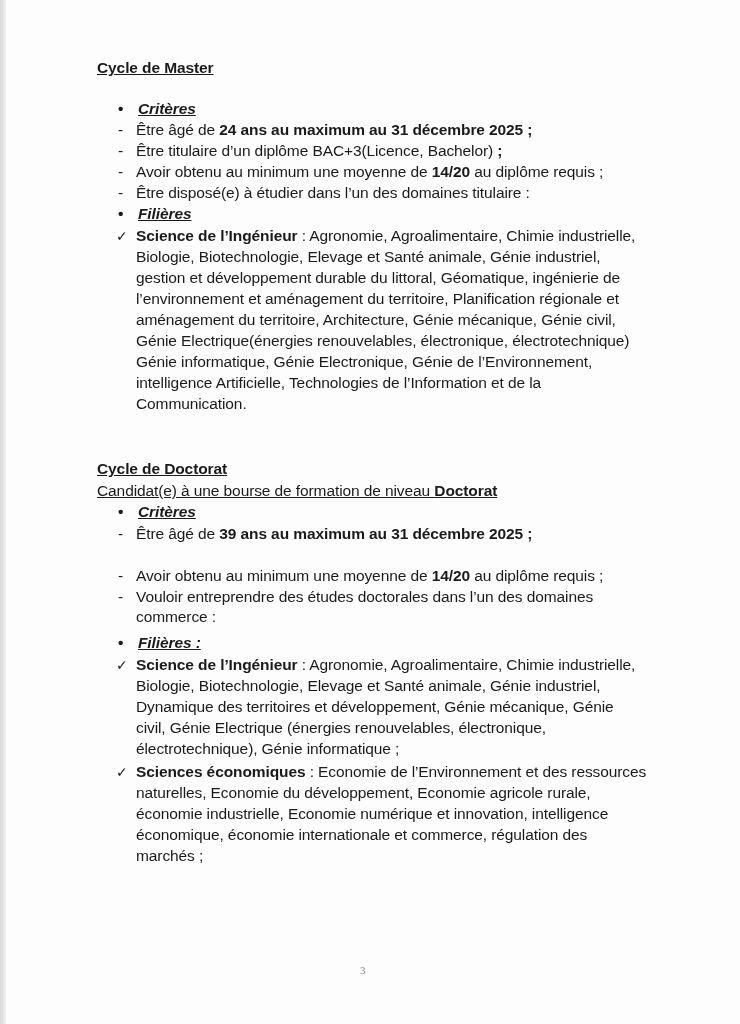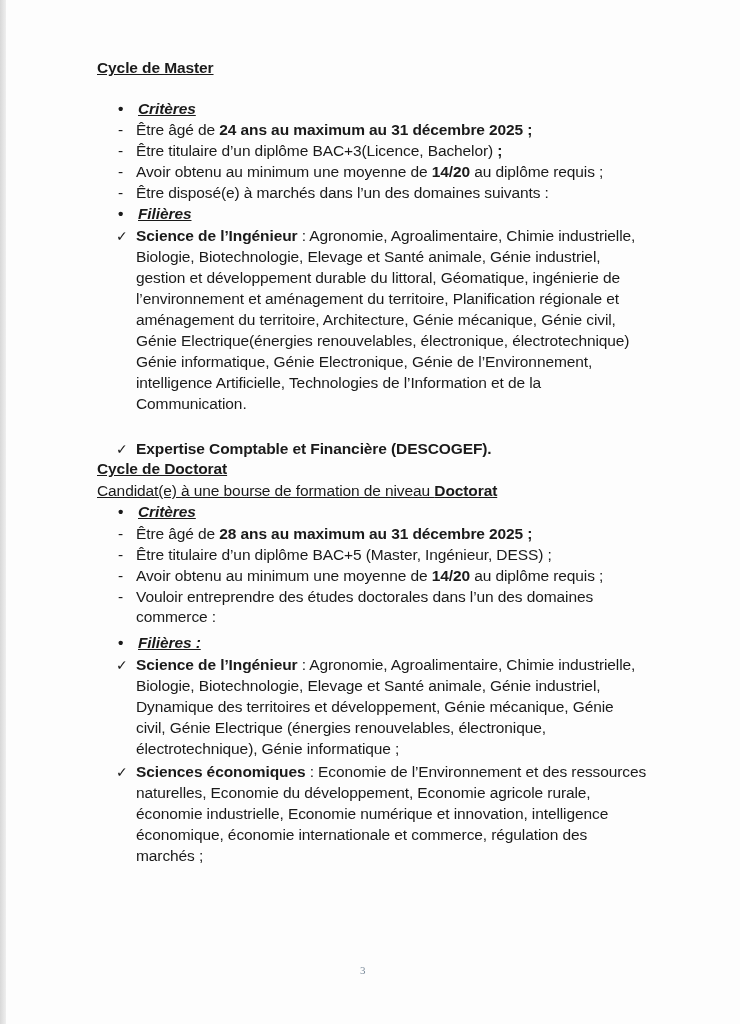--- a/index.html
+++ b/index.html
@@ -46,50 +46,46 @@
 
 <div class="page">
 
   <div class="line h" style="top:58px">Cycle de Master</div>
   <div class="line bullet-row" style="top:99px">
     <span class="dot">•</span><span class="lbl">Critères</span>
   </div>
   <div class="line dash-row" style="top:120px"><span class="dash">-</span><span>Être âgé de </span><b>24 ans au maximum au 31 décembre 2025 ;</b></div>
   <div class="line dash-row" style="top:141px"><span class="dash">-</span><span>Être titulaire d’un diplôme BAC+3(Licence, Bachelor) </span><b>;</b></div>
   <div class="line dash-row" style="top:162px"><span class="dash">-</span><span>Avoir obtenu au minimum une moyenne de </span><b>14/20</b><span> au diplôme requis ;</span></div>
-  <div class="line dash-row" style="top:183px"><span class="dash">-</span><span>Être disposé(e) à marchés dans l’un des domaines suivants :</span></div>
+  <div class="line dash-row" style="top:183px"><span class="dash">-</span><span>Être disposé(e) à étudier dans l’un des domaines titulaire :</span></div>
   <div class="line bullet-row" style="top:204px">
     <span class="dot">•</span><span class="lbl">Filières</span>
   </div>
 
   <div class="line check-row" style="top:226px">
     <span class="chk">✓</span><b>Science de l’Ingénieur</b><span> : Agronomie, Agroalimentaire, Chimie industrielle,</span>
   </div>
   <div class="line cont" style="top:247px">Biologie, Biotechnologie, Elevage et Santé animale, Génie industriel,</div>
   <div class="line cont" style="top:268px">gestion et développement durable du littoral, Géomatique, ingénierie de</div>
   <div class="line cont" style="top:310px">aménagement du territoire, Architecture, Génie mécanique, Génie civil,</div>
   <div class="line cont" style="top:289px">l’environnement et aménagement du territoire, Planification régionale et</div>
   <div class="line cont" style="top:331px">Génie Electrique(énergies renouvelables, électronique, électrotechnique)</div>
   <div class="line cont" style="top:352px">Génie informatique, Génie Electronique, Génie de l’Environnement,</div>
   <div class="line cont" style="top:373px">intelligence Artificielle, Technologies de l’Information et de la</div>
   <div class="line cont" style="top:394px">Communication.</div>
 
-  <div class="line check-row" style="top:439px">
-    <span class="chk">✓</span><b>Expertise Comptable et Financière (DESCOGEF).</b>
-  </div>
 
   <div class="line h" style="top:459px">Cycle de Doctorat</div>
   <div class="line p u" style="top:481px">
     <span>Candidat(e) à une bourse de formation de niveau </span><b>Doctorat</b>
   </div>
   <div class="line bullet-row" style="top:502px">
     <span class="dot">•</span><span class="lbl">Critères</span>
   </div>
-  <div class="line dash-row" style="top:524px"><span class="dash">-</span><span>Être âgé de </span><b>28 ans au maximum au 31 décembre 2025 ;</b></div>
-  <div class="line dash-row" style="top:545px"><span class="dash">-</span><span>Être titulaire d’un diplôme BAC+5 (Master, Ingénieur, DESS) ;</span></div>
+  <div class="line dash-row" style="top:524px"><span class="dash">-</span><span>Être âgé de </span><b>39 ans au maximum au 31 décembre 2025 ;</b></div>
   <div class="line dash-row" style="top:566px"><span class="dash">-</span><span>Avoir obtenu au minimum une moyenne de </span><b>14/20</b><span> au diplôme requis ;</span></div>
   <div class="line dash-row" style="top:587px"><span class="dash">-</span><span>Vouloir entreprendre des études doctorales dans l’un des domaines</span></div>
   <div class="line cont" style="top:607px">commerce :</div>
 
   <div class="line bullet-row" style="top:633px">
     <span class="dot">•</span><span class="lbl">Filières :</span>
   </div>
 
   <div class="line check-row" style="top:655px">
     <span class="chk">✓</span><b>Science de l’Ingénieur</b><span> : Agronomie, Agroalimentaire, Chimie industrielle,</span>

